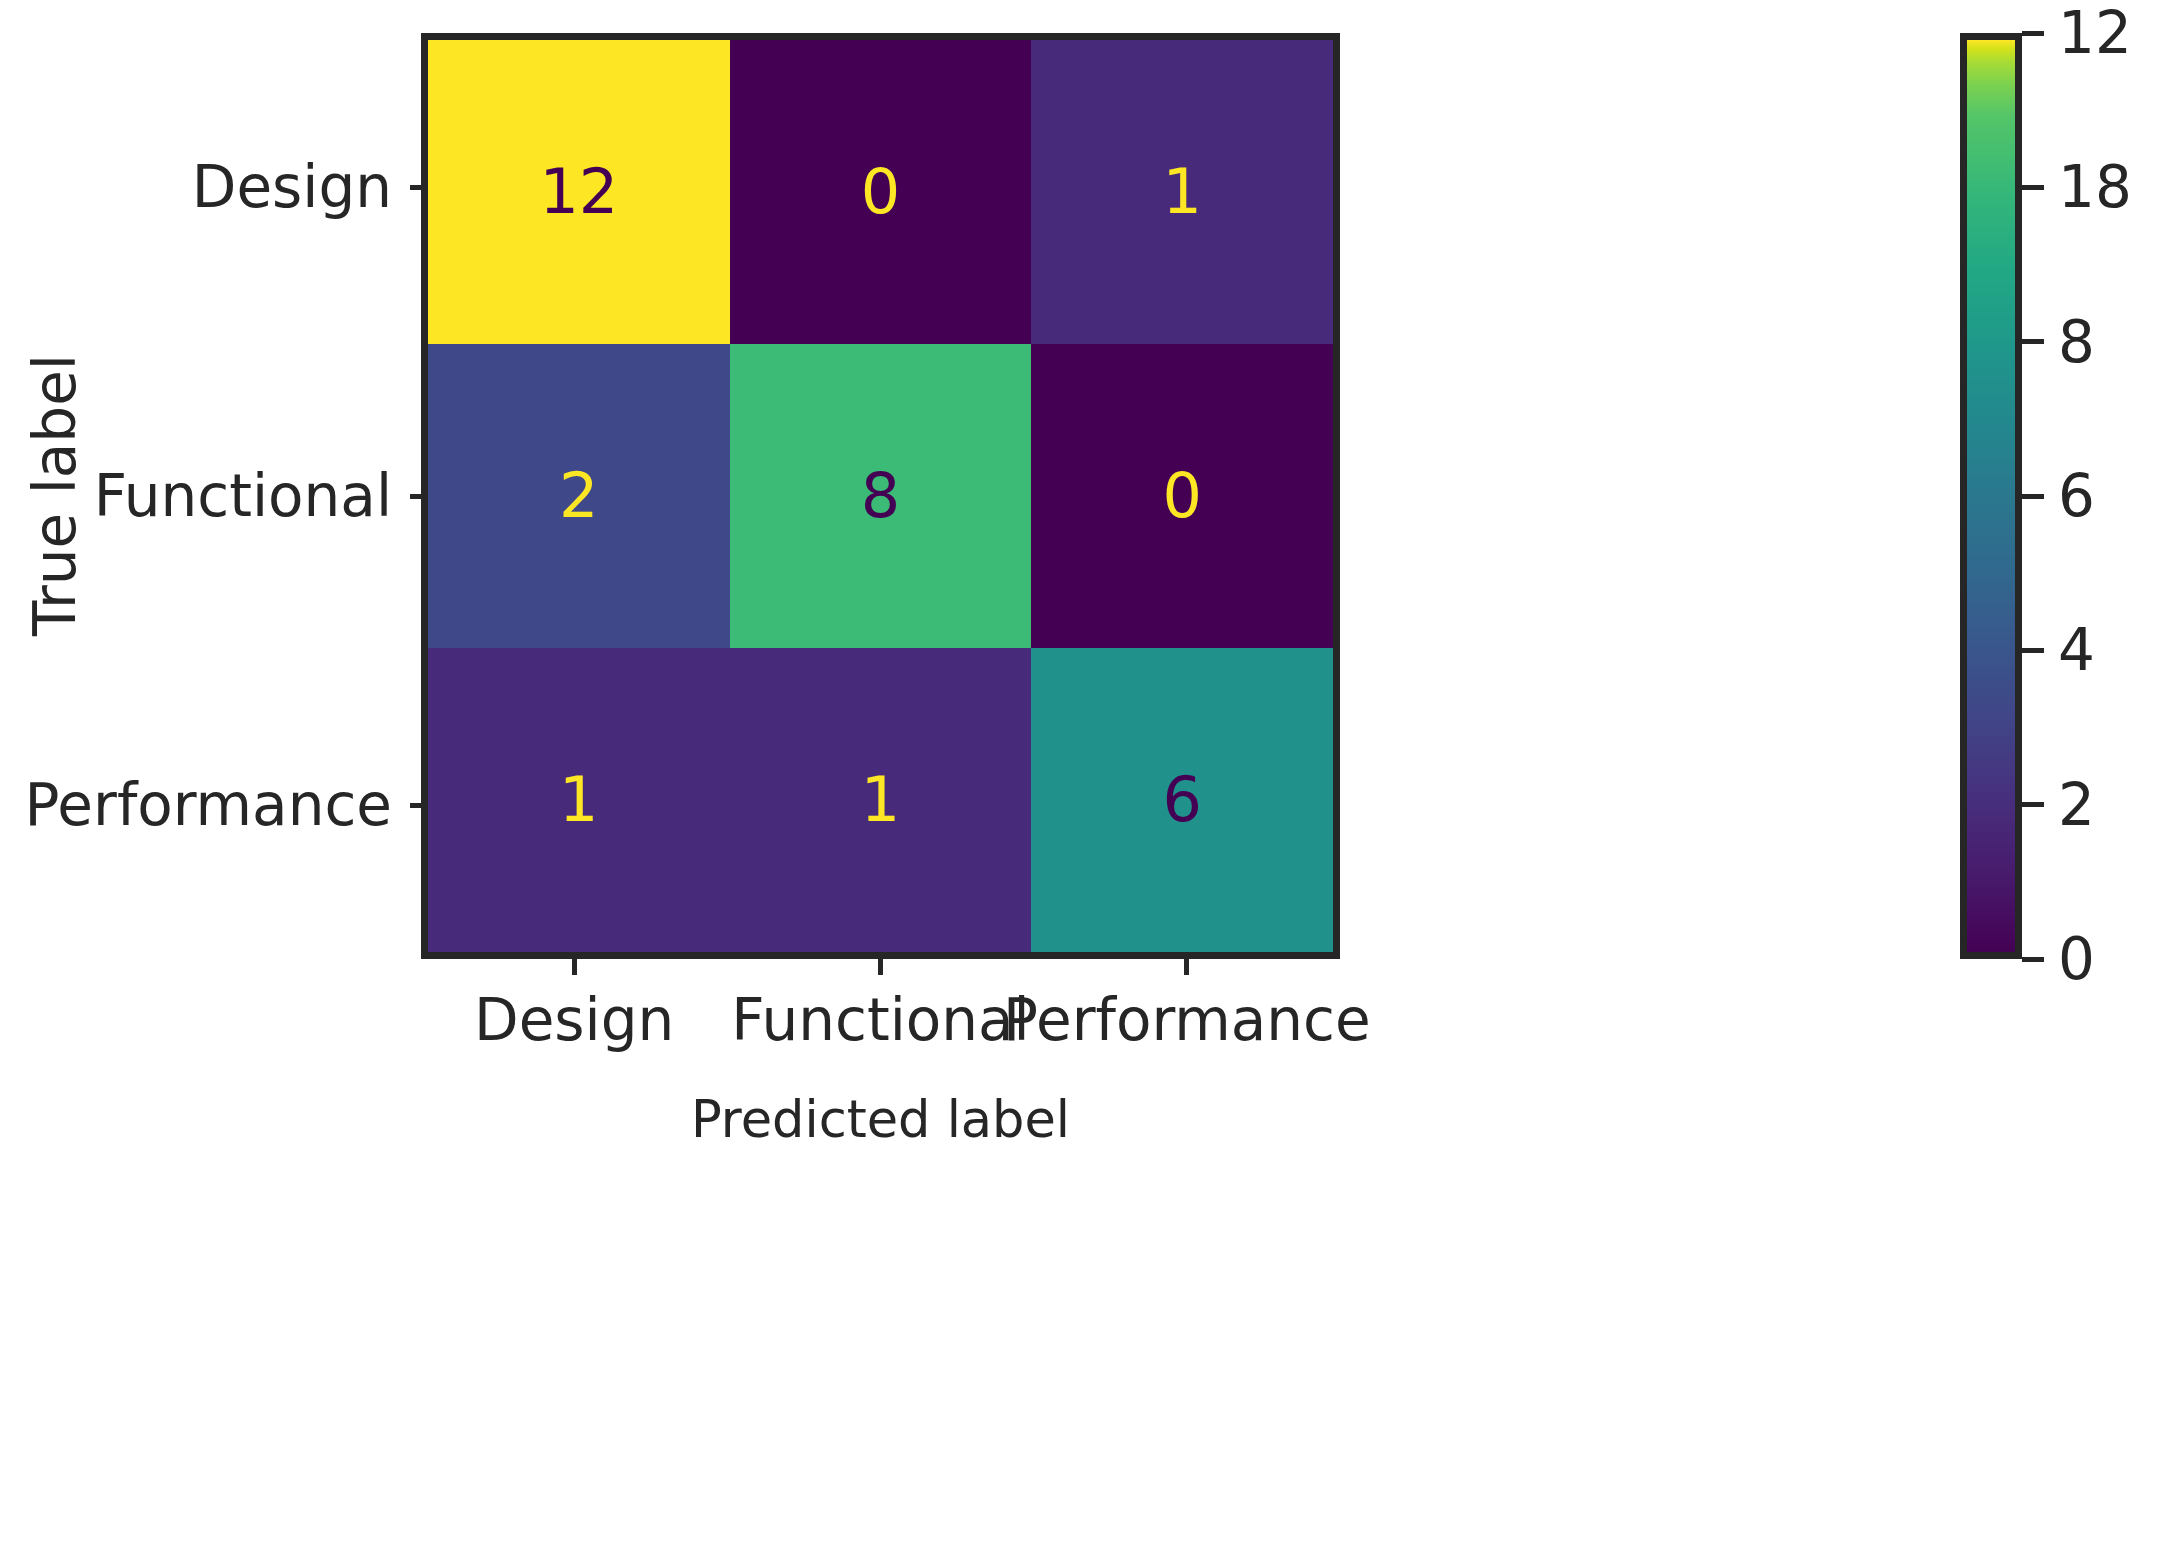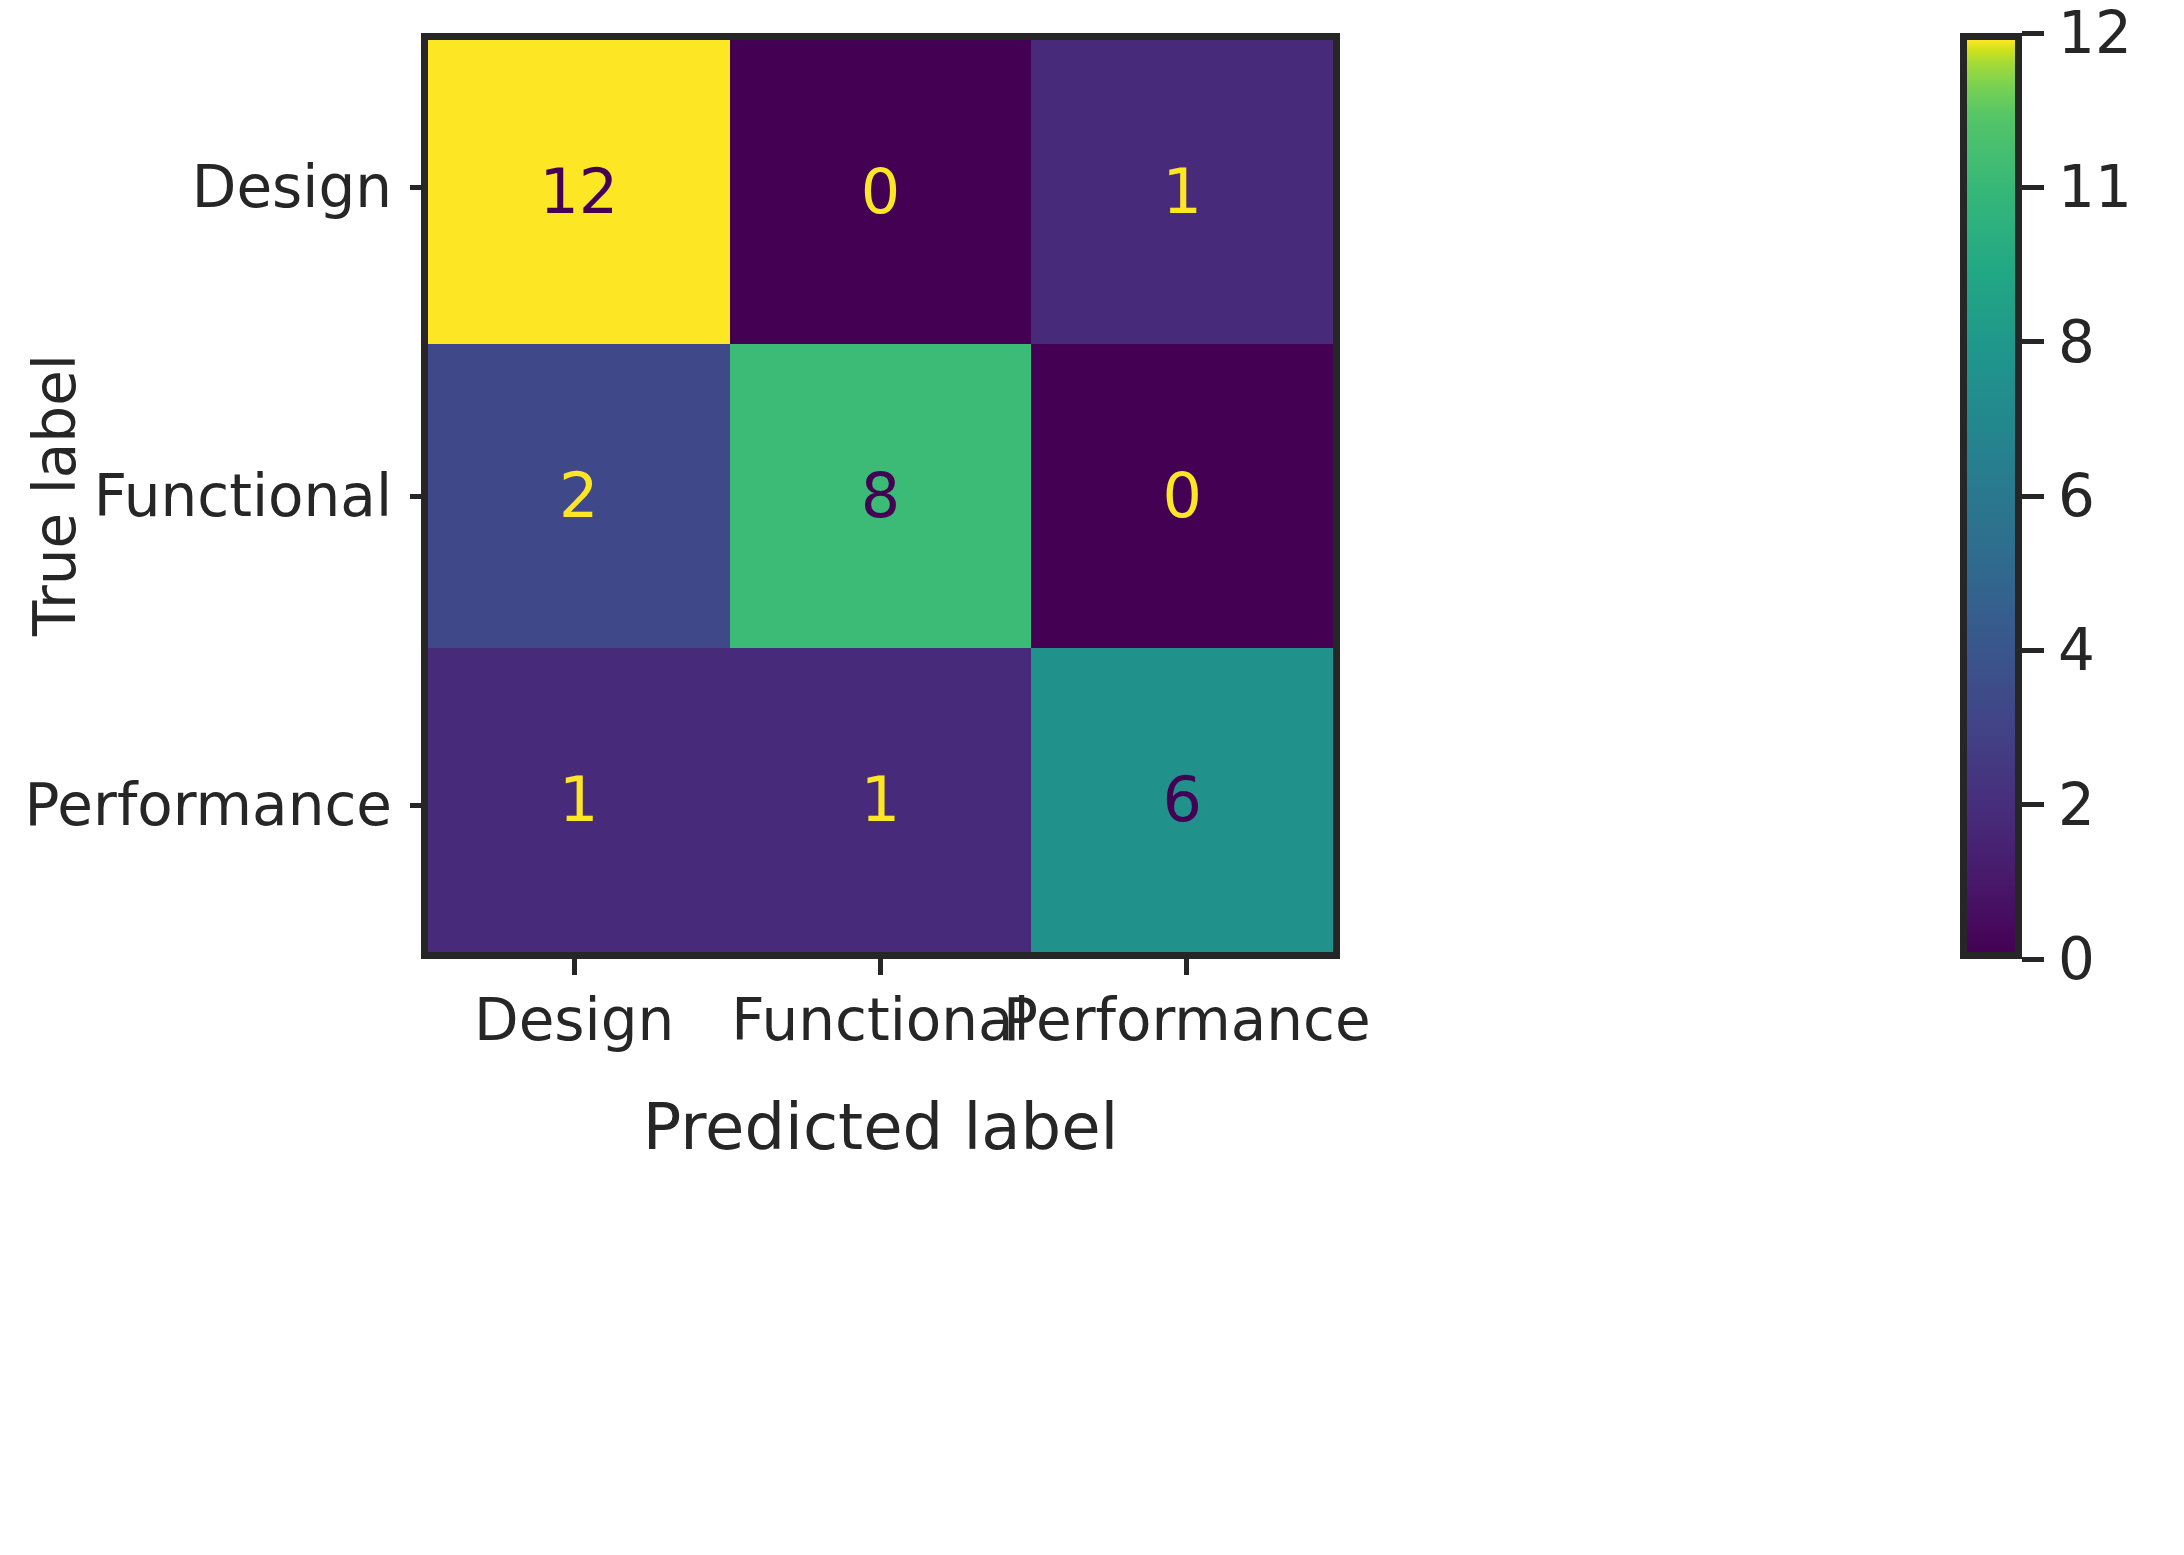--- a/index.html
+++ b/index.html
@@ -117,21 +117,21 @@
     line-height: 1;
   }
 
   
   #xlabel {
     position: absolute;
     left: 421px;
     top: 1090px;
     width: 919px;
     text-align: center;
-    font-size: 64px;
+    font-size: 51px;
     color: #262626;
     white-space: nowrap;
   }
 
   
   #cbar-axes {
     position: absolute;
     left: 1960px;
     top: 33px;
     width: 62px;
@@ -273,21 +273,21 @@
       <div class="cbar-tick" style="top: 496px;">
         <span class="cbar-tick-mark"></span>
         <span class="cbar-tick-label">6</span>
       </div>
       <div class="cbar-tick" style="top: 341.667px;">
         <span class="cbar-tick-mark"></span>
         <span class="cbar-tick-label">8</span>
       </div>
       <div class="cbar-tick" style="top: 187.333px;">
         <span class="cbar-tick-mark"></span>
-        <span class="cbar-tick-label">11</span>
+        <span class="cbar-tick-label">18</span>
       </div>
       <div class="cbar-tick" style="top: 33px;">
         <span class="cbar-tick-mark"></span>
         <span class="cbar-tick-label">12</span>
       </div>
     </div>
 
 </div>
 
 </body></html>

